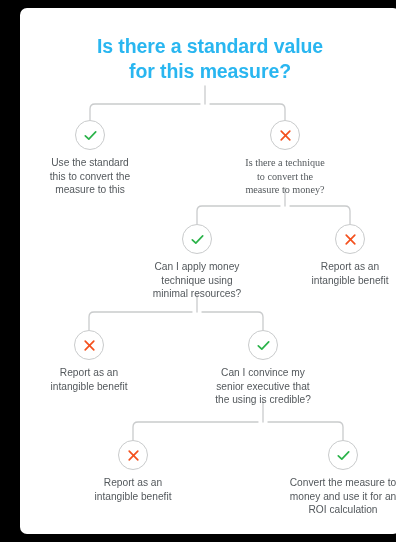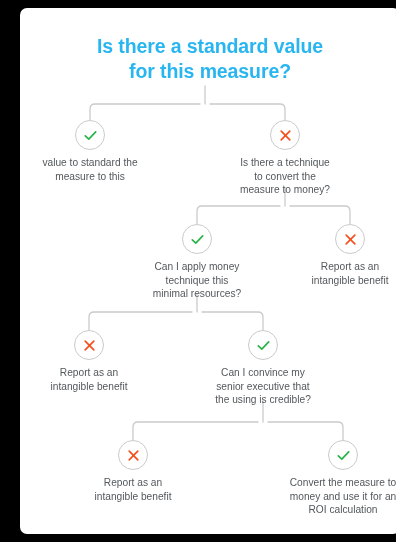--- a/index.html
+++ b/index.html
@@ -86,47 +86,48 @@
       </g>
     </svg>
 
     <div class="node">
       <div class="circle" style="left:55px; top:112px;">
         <svg width="17" height="17" viewBox="0 0 17 17" aria-hidden="true">
           <path d="M3.3 8.8 L6.8 12.1 L13.7 4.9" fill="none" stroke="#2bb34a" stroke-width="1.7" stroke-linecap="round" stroke-linejoin="round"></path>
         </svg>
       </div>
       <div class="label" style="left:0px; top:148px; width:140px;">
-        <div>value to standard the</div>
+        <div>Use the standard</div>
+        <div>this to convert the</div>
         <div>measure to this</div>
       </div>
     </div>
 
     <div class="node">
       <div class="circle" style="left:250px; top:112px;">
         <svg width="17" height="17" viewBox="0 0 17 17" aria-hidden="true">
           <path d="M4.2 4.2 L12.8 12.8 M12.8 4.2 L4.2 12.8" fill="none" stroke="#f4511e" stroke-width="1.7" stroke-linecap="round"></path>
         </svg>
       </div>
-      <div class="label" style="left:195px; top:148px; width:140px;">
+      <div class="label" style="left:195px; top:148px; width:140px;font-family:Liberation Serif, serif;">
         <div>Is there a technique</div>
         <div>to convert the</div>
         <div>measure to money?</div>
       </div>
     </div>
 
     <div class="node">
       <div class="circle" style="left:162px; top:216px;">
         <svg width="17" height="17" viewBox="0 0 17 17" aria-hidden="true">
           <path d="M3.3 8.8 L6.8 12.1 L13.7 4.9" fill="none" stroke="#2bb34a" stroke-width="1.7" stroke-linecap="round" stroke-linejoin="round"></path>
         </svg>
       </div>
       <div class="label" style="left:107px; top:252px; width:140px;">
         <div>Can I apply money</div>
-        <div>technique this</div>
+        <div>technique using</div>
         <div>minimal resources?</div>
       </div>
     </div>
 
     <div class="node">
       <div class="circle" style="left:315px; top:216px;">
         <svg width="17" height="17" viewBox="0 0 17 17" aria-hidden="true">
           <path d="M4.2 4.2 L12.8 12.8 M12.8 4.2 L4.2 12.8" fill="none" stroke="#f4511e" stroke-width="1.7" stroke-linecap="round"></path>
         </svg>
       </div>

